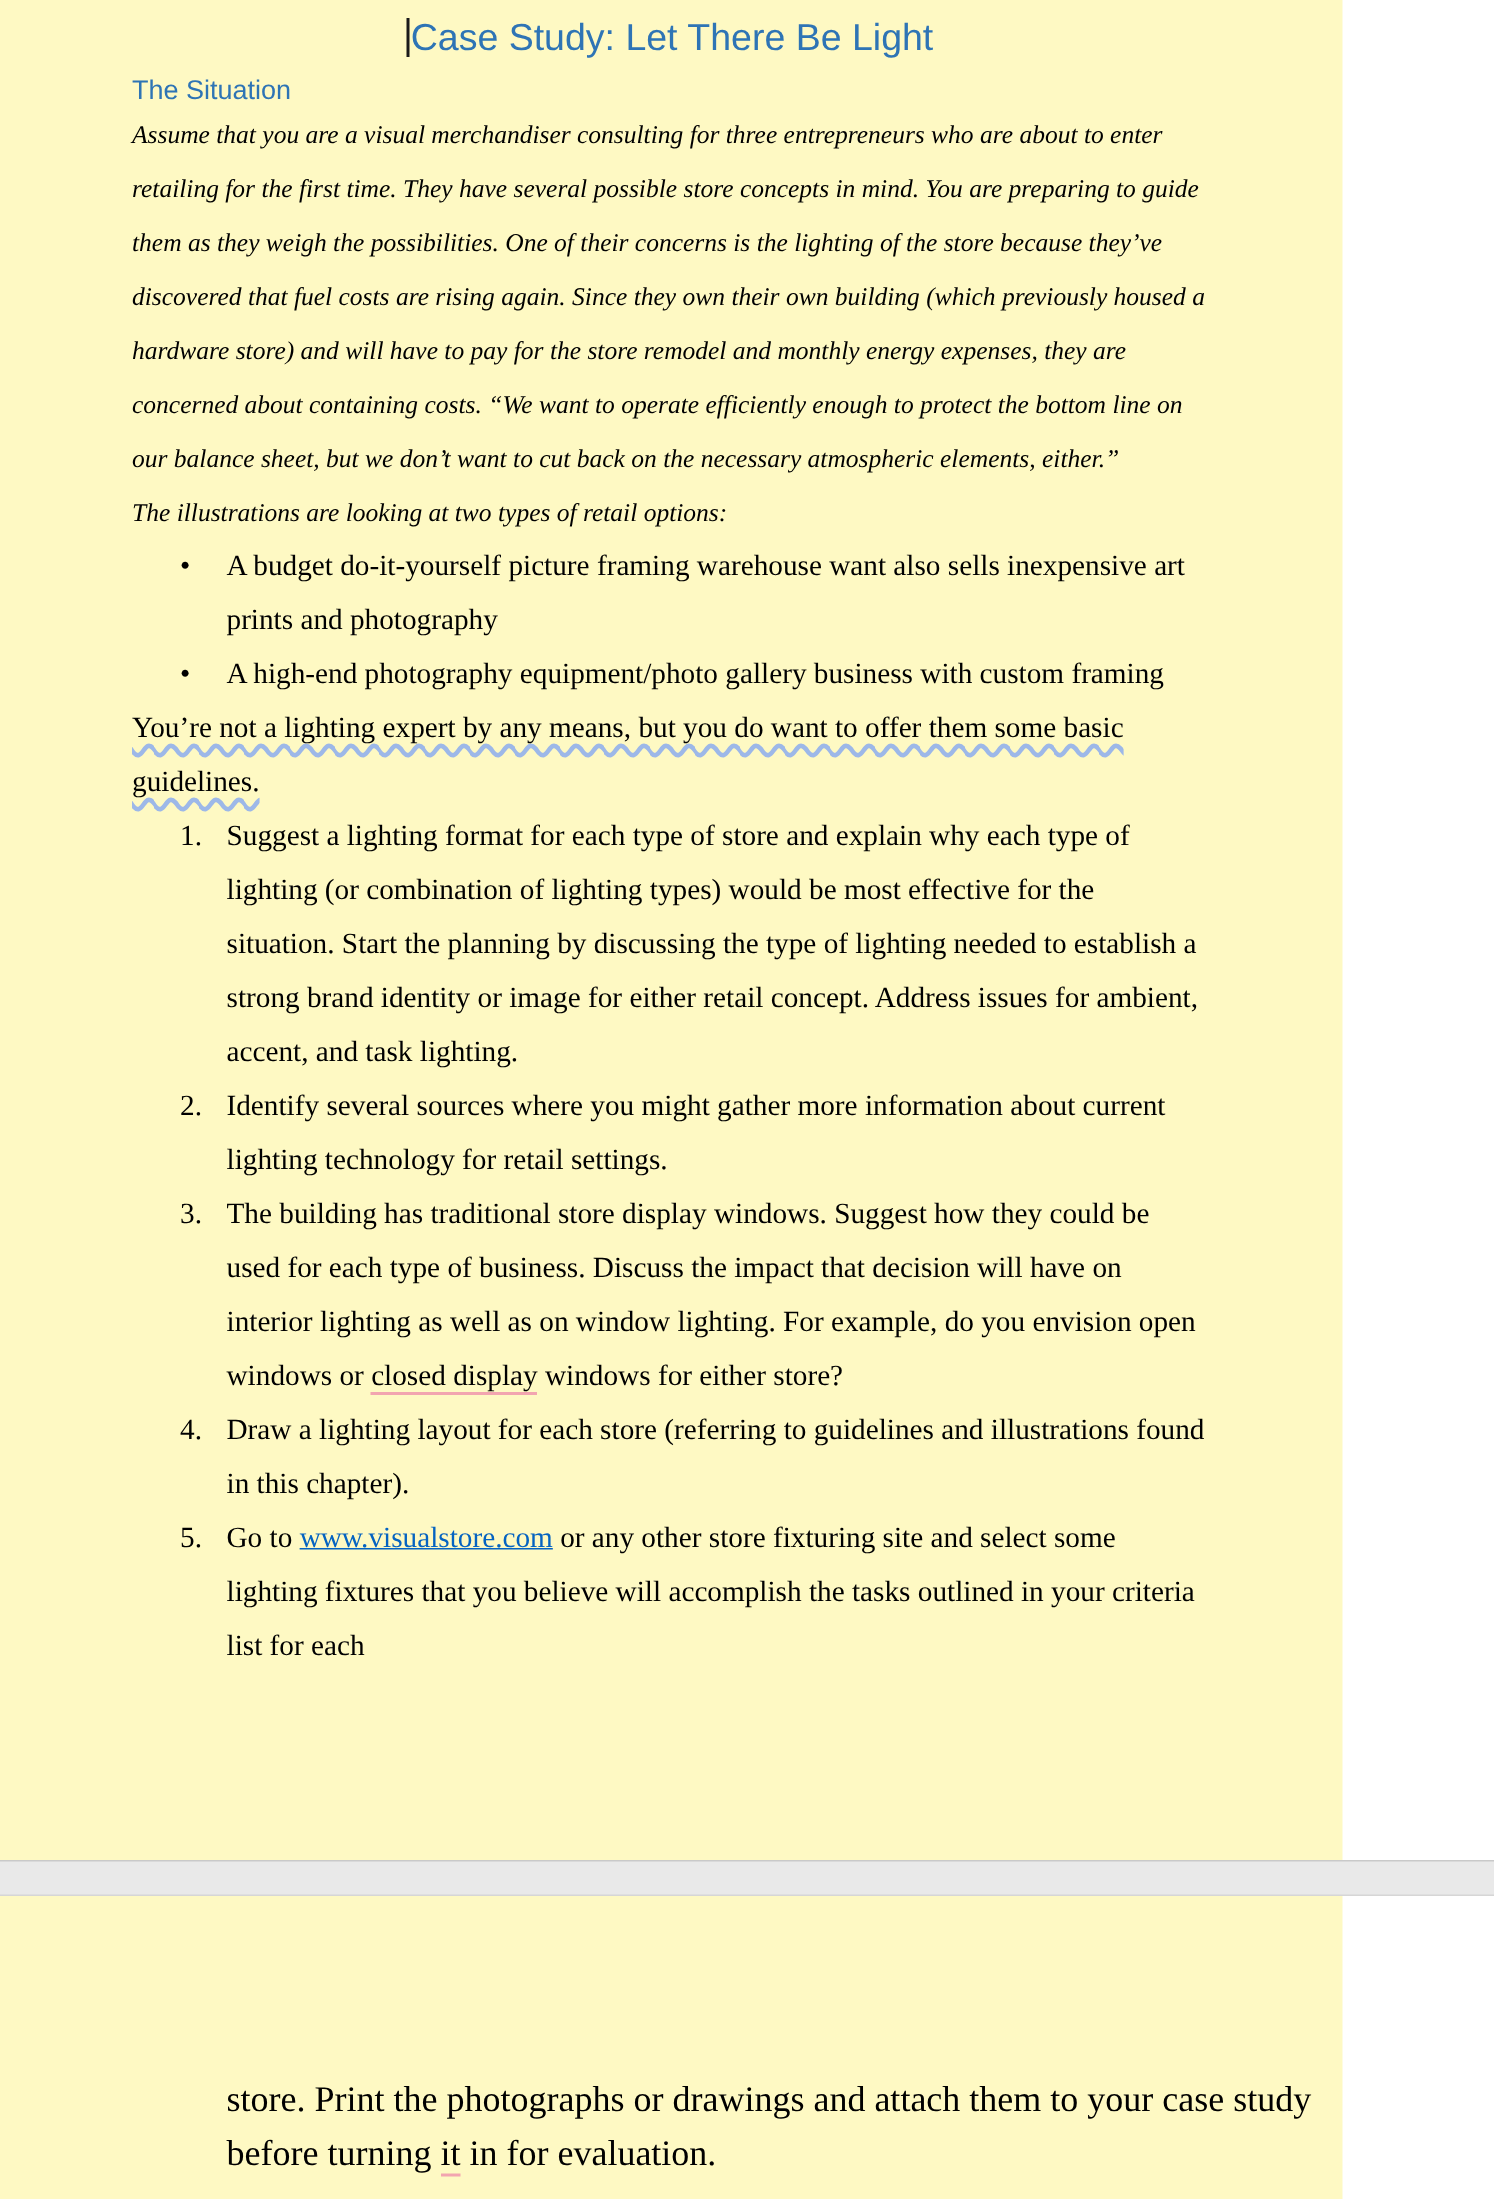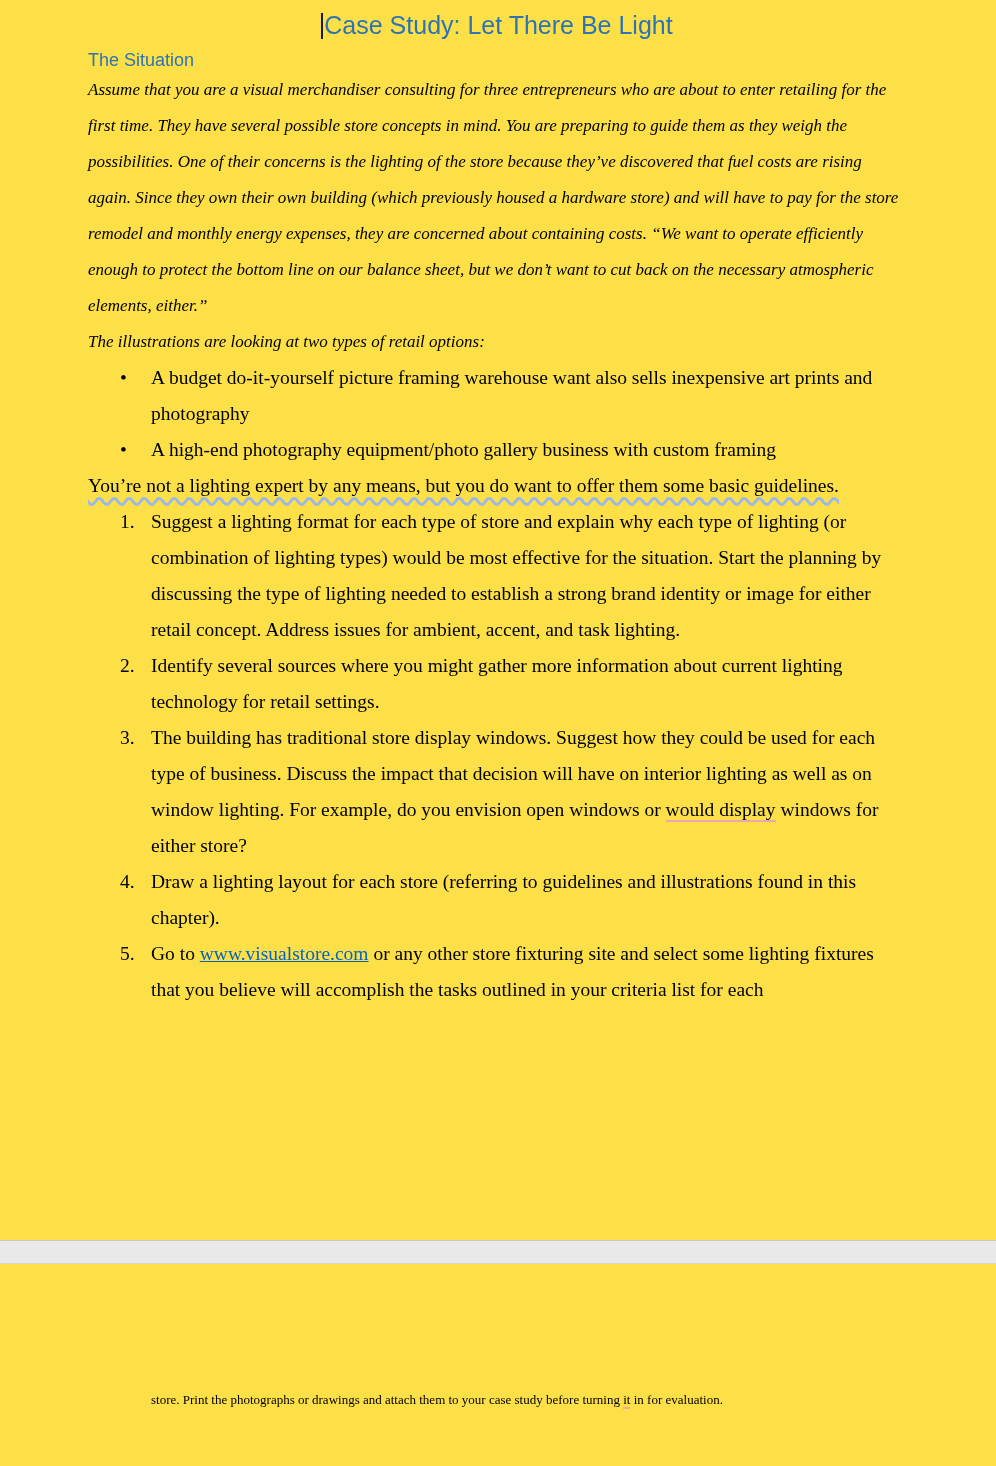--- a/index.html
+++ b/index.html
@@ -5,22 +5,22 @@
   * { margin: 0; padding: 0; box-sizing: border-box; }
   html, body { background: #ffffff; }
   body {
     width: 996px;
     height: 1466px;
     font-family: "Liberation Serif", serif;
     color: #000000;
     overflow: hidden;
   }
   .page {
-    background: #fde047;
-    width: 996px;
+    background: #fef9c3;
+    width: 895px;
   }
   .page-1 { height: 1240px; padding: 8px 90px 0 88px; overflow: hidden; }
   .page-2 { height: 202px; padding: 118px 90px 0 151px; overflow: hidden; }
   .page-break-band {
     height: 24px;
     width: 996px;
     background: #e9e9e9;
     border-top: 1px solid #c9c9c9;
     border-bottom: 1px solid #d6d6d6;
   }
@@ -81,21 +81,21 @@
   .li-body { flex: 1 1 auto; }
   .grammar-flag {
     border-bottom: 2.5px solid #F2A5B0;
   }
   a.doc-link, .doc-link {
     color: #0563C1;
     text-decoration: underline;
     cursor: pointer;
   }
   .cont-text {
-    font-size: 13px;
+    font-size: 24px;
     line-height: 36px;
     width: 755px;
   }
 </style>
 </head>
 <body>
 
 <div class="page page-1">
 
   <div class="doc-title"><span class="text-cursor"></span><span>Case Study: Let There Be Light</span></div>
@@ -124,21 +124,21 @@
     <div class="li-body">Suggest a lighting format for each type of store and explain why each type of lighting (or combination of lighting types) would be most effective for the situation. Start the planning by discussing the type of lighting needed to establish a strong brand identity or image for either retail concept. Address issues for ambient, accent, and task lighting.</div>
   </div>
 
   <div class="li-row">
     <div class="li-marker">2.</div>
     <div class="li-body">Identify several sources where you might gather more information about current lighting technology for retail settings.</div>
   </div>
 
   <div class="li-row">
     <div class="li-marker">3.</div>
-    <div class="li-body"><span>The building has traditional store display windows. Suggest how they could be used for each type of business. Discuss the impact that decision will have on interior lighting as well as on window lighting. For example, do you envision open windows or </span><span class="grammar-flag">would display</span><span> windows for either store?</span></div>
+    <div class="li-body"><span>The building has traditional store display windows. Suggest how they could be used for each type of business. Discuss the impact that decision will have on interior lighting as well as on window lighting. For example, do you envision open windows or </span><span class="grammar-flag">closed display</span><span> windows for either store?</span></div>
   </div>
 
   <div class="li-row">
     <div class="li-marker">4.</div>
     <div class="li-body">Draw a lighting layout for each store (referring to guidelines and illustrations found in this chapter).</div>
   </div>
 
   <div class="li-row">
     <div class="li-marker">5.</div>
     <div class="li-body"><span>Go to </span><a class="doc-link">www.visualstore.com</a><span> or any other store fixturing site and select some lighting fixtures that you believe will accomplish the tasks outlined in your criteria list for each</span></div>

